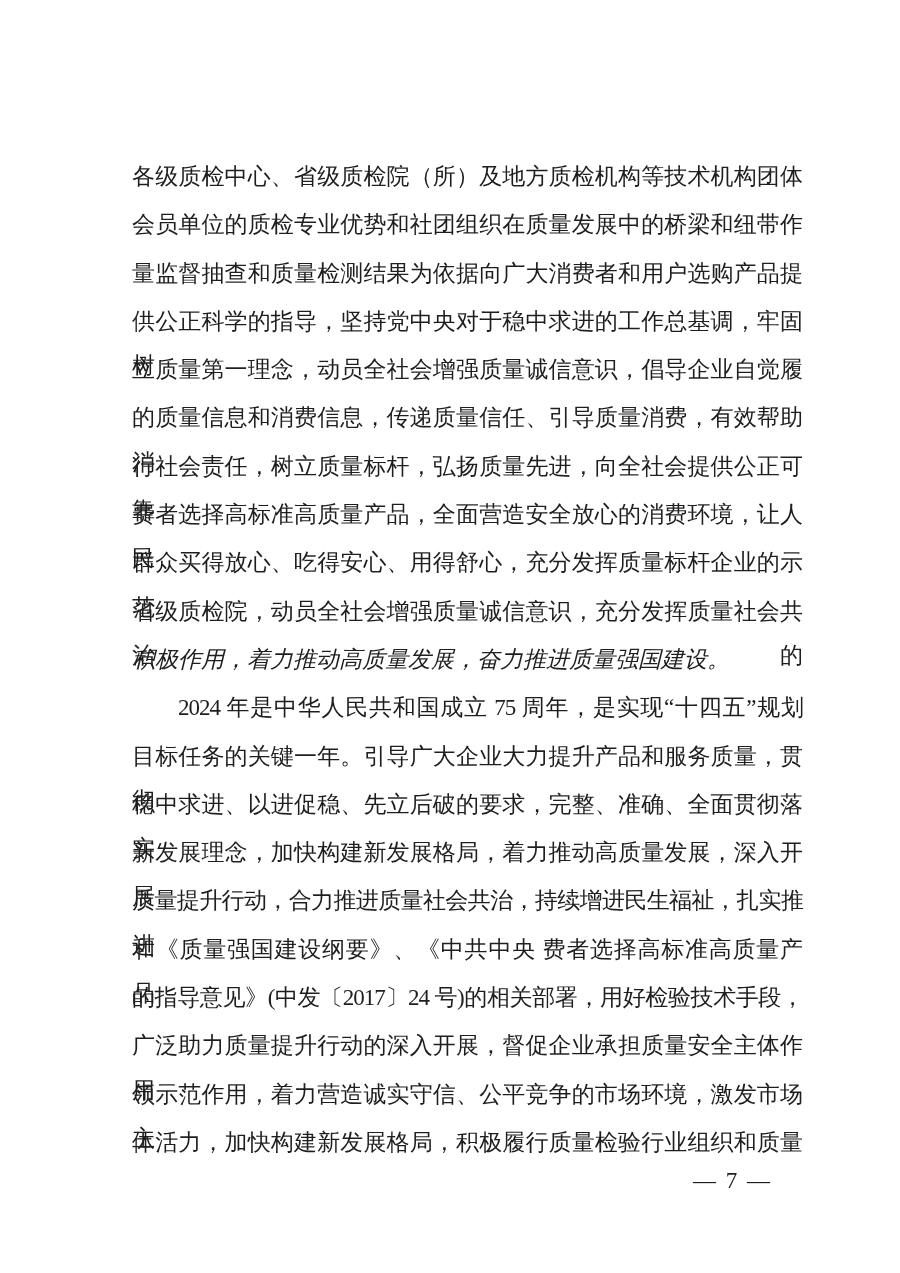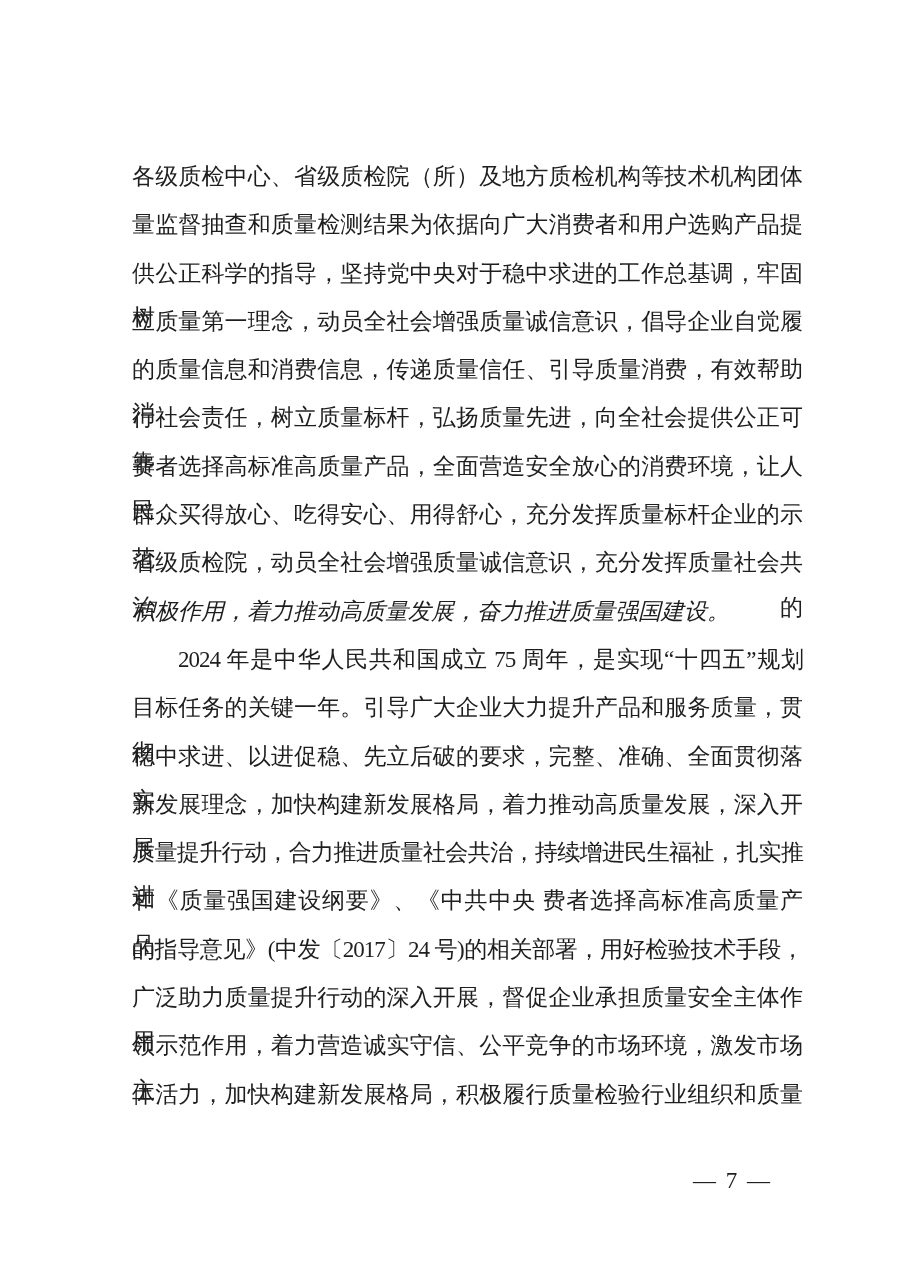--- a/index.html
+++ b/index.html
@@ -45,20 +45,21 @@
   }
 </style>
 </head>
 <body>
 
 <div class="page">
   <div class="text-block">
 
     <div class="para">
       <span class="line">各级质检中心、省级质检院（所）及地方质检机构等技术机构团体</span>
+      <span class="line">会员单位的质检专业优势和社团组织在质量发展中的桥梁和纽带作</span>
       <span class="line">量监督抽查和质量检测结果为依据向广大消费者和用户选购产品提</span>
       <span class="line">供公正科学的指导，坚持党中央对于稳中求进的工作总基调，牢固树</span>
       <span class="line">立质量第一理念，动员全社会增强质量诚信意识，倡导企业自觉履</span>
       <span class="line">的质量信息和消费信息，传递质量信任、引导质量消费，有效帮助消</span>
       <span class="line">行社会责任，树立质量标杆，弘扬质量先进，向全社会提供公正可靠</span>
       <span class="line">费者选择高标准高质量产品，全面营造安全放心的消费环境，让人民</span>
       <span class="line">群众买得放心、吃得安心、用得舒心，充分发挥质量标杆企业的示范</span>
       <span class="line">省级质检院，动员全社会增强质量诚信意识，充分发挥质量社会共治的</span>
       <span class="line para-end">积极作用，着力推动高质量发展，奋力推进质量强国建设。</span>
     </div>

